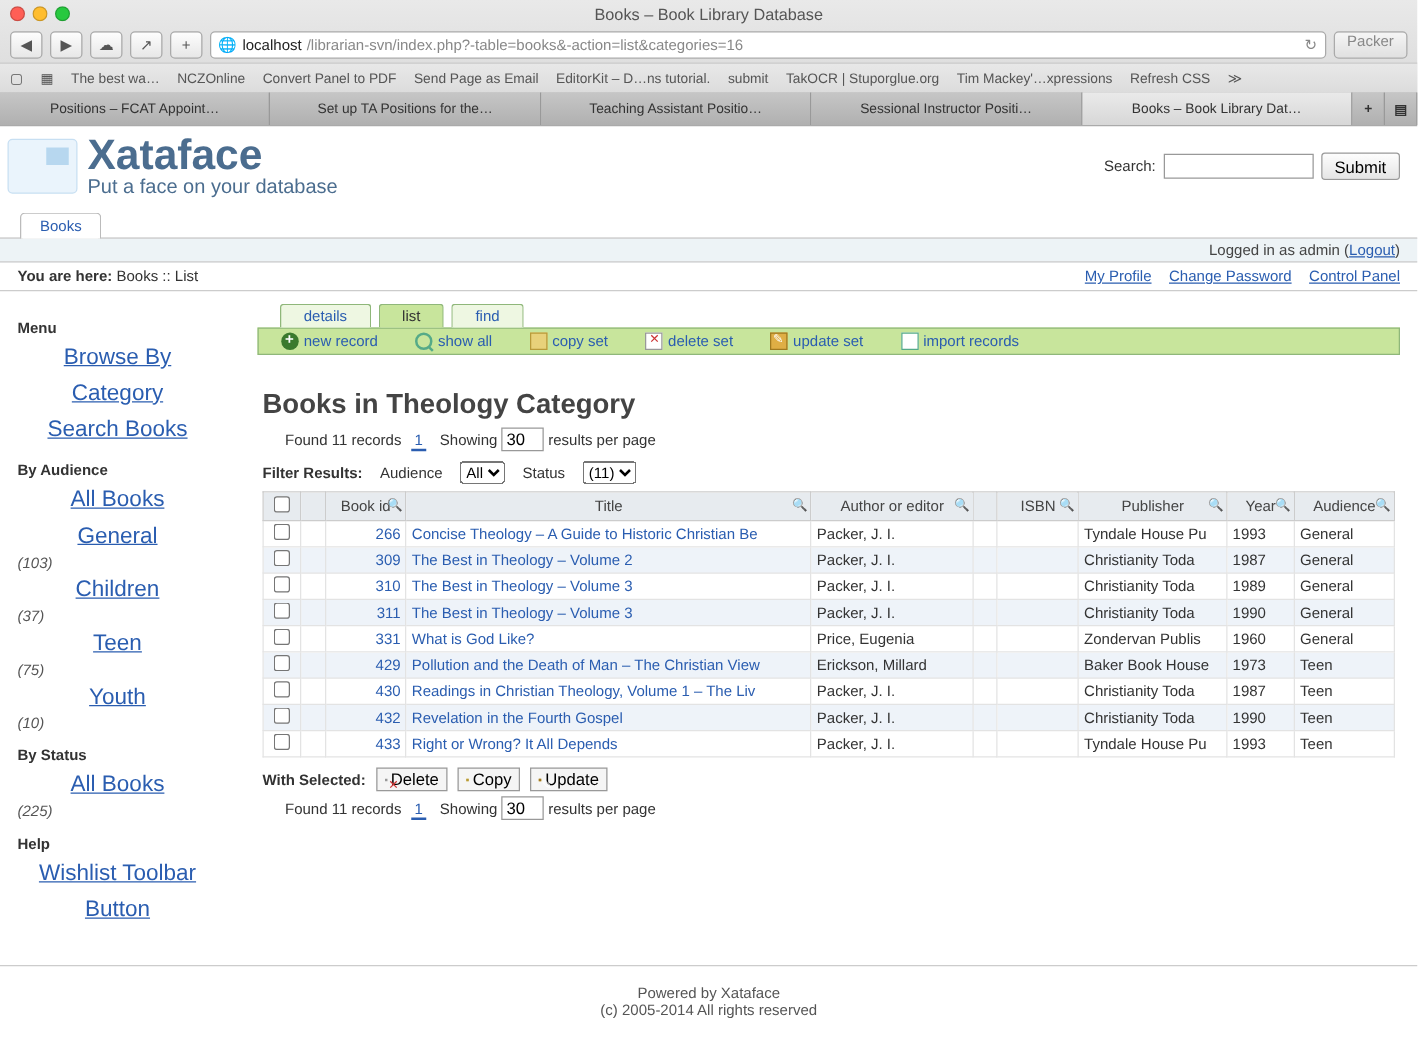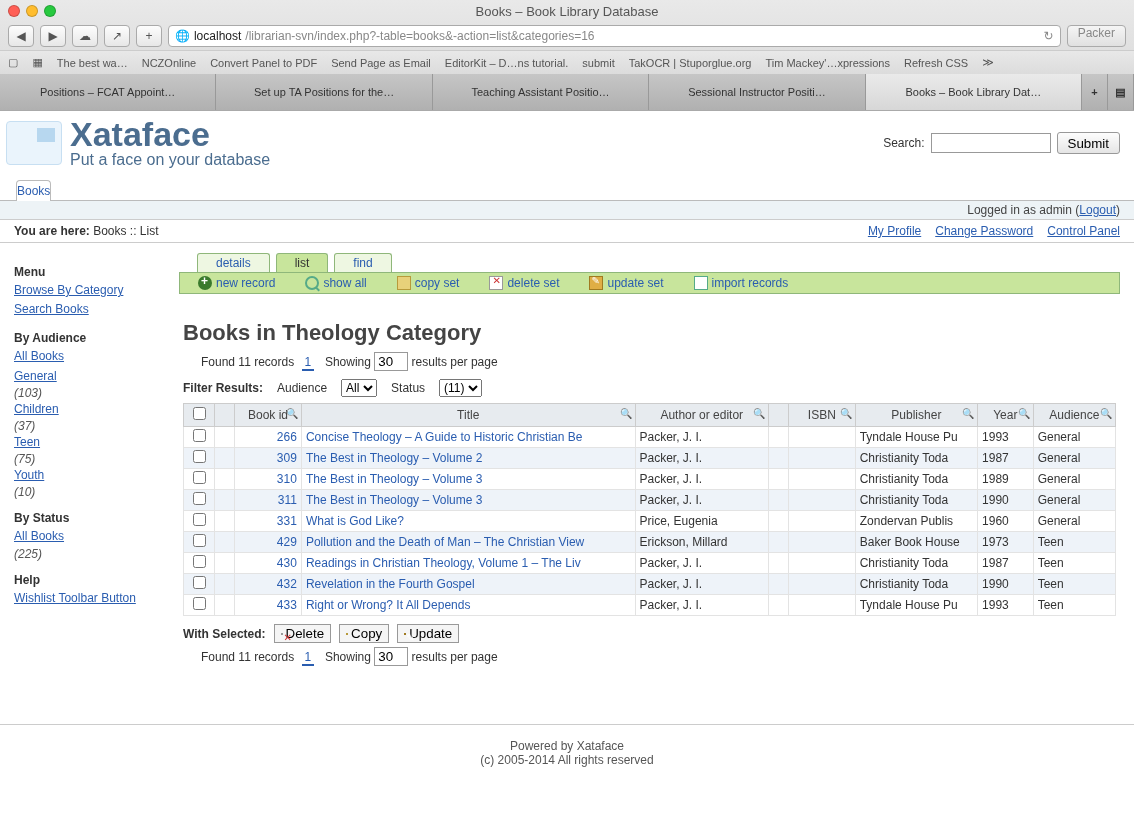--- a/index.html
+++ b/index.html
@@ -13,48 +13,48 @@
 .dot { width: 12px; height: 12px; border-radius: 50%; border: 1px solid rgba(0,0,0,.2); }
 .dot.red { background: #ff5f56; } .dot.yel { background: #ffbd2e; } .dot.grn { background: #27c93f; }
 .titlebar .title { position: absolute; left: 0; right: 0; text-align: center; font-size: 13px; color: #555; }
 .toolbar { display: flex; align-items: center; height: 28px; padding: 3px 8px; gap: 6px; }
 .tbtn { height: 22px; min-width: 26px; background: linear-gradient(#fdfdfd,#e7e7e7); border: 1px solid #aaa; border-radius: 4px; display: inline-flex; align-items: center; justify-content: center; font-size: 12px; color: #555; padding: 0 6px; }
 .url { flex: 1; background: #fff; border: 1px solid #aaa; border-radius: 4px; height: 22px; display: flex; align-items: center; padding: 0 6px; font-size: 12px; color: #888; gap: 4px; }
 .url .host { color: #222; }
 .reader { height: 22px; padding: 0 10px; background: linear-gradient(#f5f5f5,#e0e0e0); border: 1px solid #aaa; border-radius: 4px; color: #888; }
 .bookbar { display: flex; align-items: center; height: 24px; padding: 0 8px; gap: 14px; background: linear-gradient(#e8e8e8,#dcdcdc); border-top: 1px solid #ccc; font-size: 11px; color: #555; }
 .bookbar span { white-space: nowrap; }
-.tabbar { display: flex; height: 36px; background: #b9b9b9; }
+.tabbar { display: flex; height: 26px; background: #b9b9b9; }
 .btab { flex: 1; display: flex; align-items: center; justify-content: center; border-right: 1px solid #999; font-size: 11px; color: #333; background: linear-gradient(#c6c6c6,#b0b0b0); padding: 0 6px; white-space: nowrap; overflow: hidden; }
 .btab.active { background: linear-gradient(#eaeaea,#d7d7d7); }
 .btab.plus { flex: 0 0 26px; font-weight: bold; }
 
 
 .app-header { display:flex; align-items:center; justify-content:space-between; padding:6px 14px 0 6px; }
 .logo-block { display:flex; align-items:center; gap:8px; }
 .logo-icon { width:56px; height:44px; border:1px solid #c7dff2; border-radius:4px; background:#eaf4fc; position:relative; }
 .logo-icon::before { content:""; position:absolute; right:6px; top:6px; width:18px; height:14px; background:#b7d7ef; }
 .brand-name { font-family:"Trebuchet MS",sans-serif; font-size:34px; font-weight:bold; color:#4b6d8f; line-height:1; }
 .brand-tag { font-family:"Trebuchet MS",sans-serif; font-size:16px; color:#4b6d8f; }
 .search-box { display:flex; align-items:center; gap:6px; font-size:12px; }
 .search-box input { width:120px; height:20px; border:1px solid #999; }
 .search-box button { height:22px; padding:0 10px; border:1px solid #999; background:linear-gradient(#fdfdfd,#e5e5e5); border-radius:3px; }
 
 .toptabs { display:flex; padding:2px 0 0 16px; border-bottom:1px solid #bbb; margin-top:8px; }
-.toptab { padding:3px 0; border:1px solid #bbb; border-bottom:none; background:#f2f2f2; font-size:12px; color:#2a5db0; border-radius:4px 4px 0 0; position:relative; top:1px; }
+.toptab { padding:3px 15px; border:1px solid #bbb; border-bottom:none; background:#f2f2f2; font-size:12px; color:#2a5db0; border-radius:4px 4px 0 0; position:relative; top:1px; }
 .toptab.active { background:#fff; }
 
 .statusbar { display:flex; justify-content:flex-end; padding:2px 14px; background:#edf3f6; border-bottom:1px solid #ccc; font-size:12px; color:#444; }
 .breadcrumb { padding:4px 14px; border-bottom:1px solid #ccc; display:flex; justify-content:space-between; font-size:12px; }
 .breadcrumb .right a { margin-left:14px; }
 
-.body { display:flex; padding:10px 14px 20px 14px; gap:5px; }
+.body { display:flex; padding:10px 14px 20px 14px; gap:32px; }
 .side { width:160px; font-size:12px; }
 .side h4 { font-size:12px; margin:12px 0 2px 0; }
-.side a { display:block; text-decoration:underline; color:#2a5db0; line-height:1.6; font-size:12px; }
+.side a { display:block; text-decoration:underline; color:#2a5db0; line-height:1.6; font-size:18px;text-align:center; }
 .side .ct { color:#555; font-style:italic; }
 
 .main { flex:1; }
 .viewtabs { display:flex; gap:6px; padding-left:18px; }
 .vtab { padding:2px 18px; border:1px solid #8fb77a; border-bottom:none; border-radius:3px 3px 0 0; background:#eef7e2; font-size:12px; color:#2a5db0; }
 .vtab.active { background:#c8e59c; color:#333; }
 .actionbar { display:flex; gap:10px; background:#c8e59c; border:1px solid #8fb77a; padding:3px 8px; font-size:12px; align-items:center; }
 .actionbar .aitem { display:flex; align-items:center; gap:4px; color:#2a5db0; padding:0 10px; }
 .actionbar .aitem .ic { width:14px; height:14px; display:inline-block; }
 .ic.plus { background:#3a7a2d; border-radius:50%; position:relative; }

